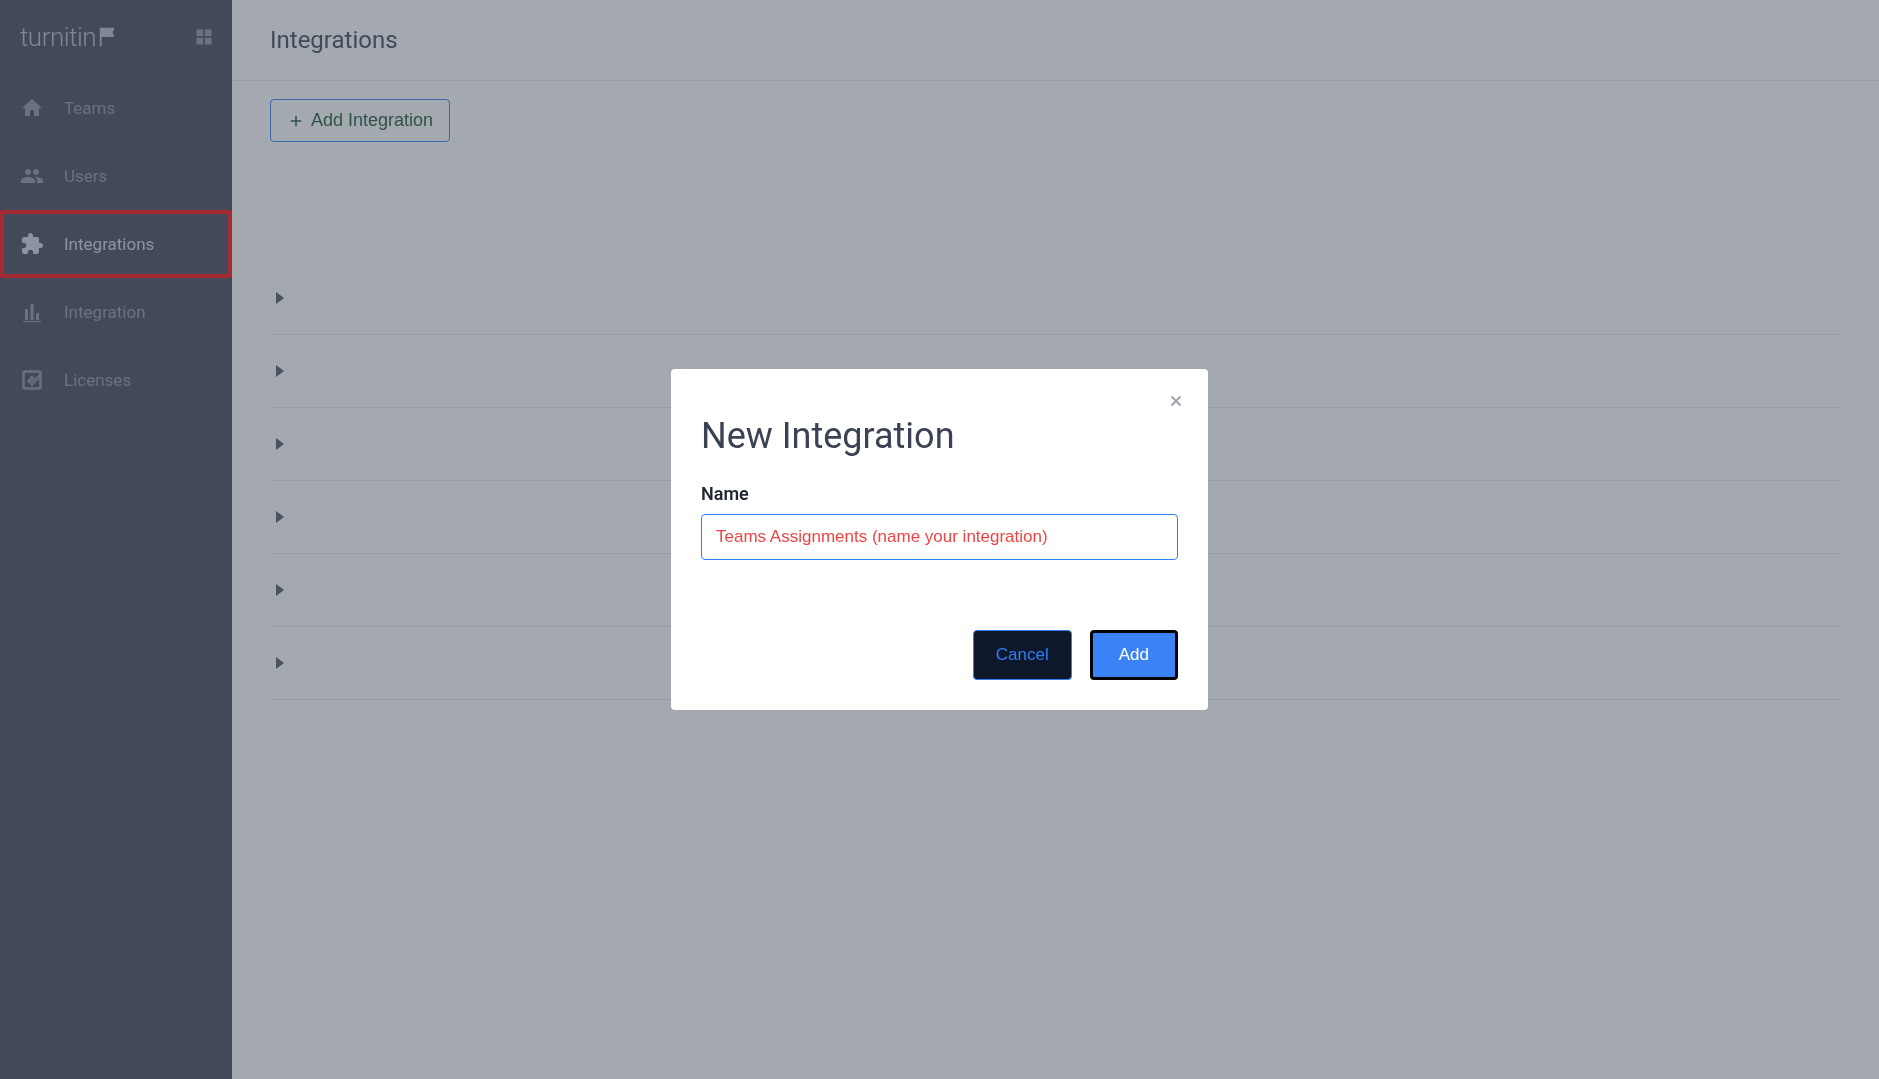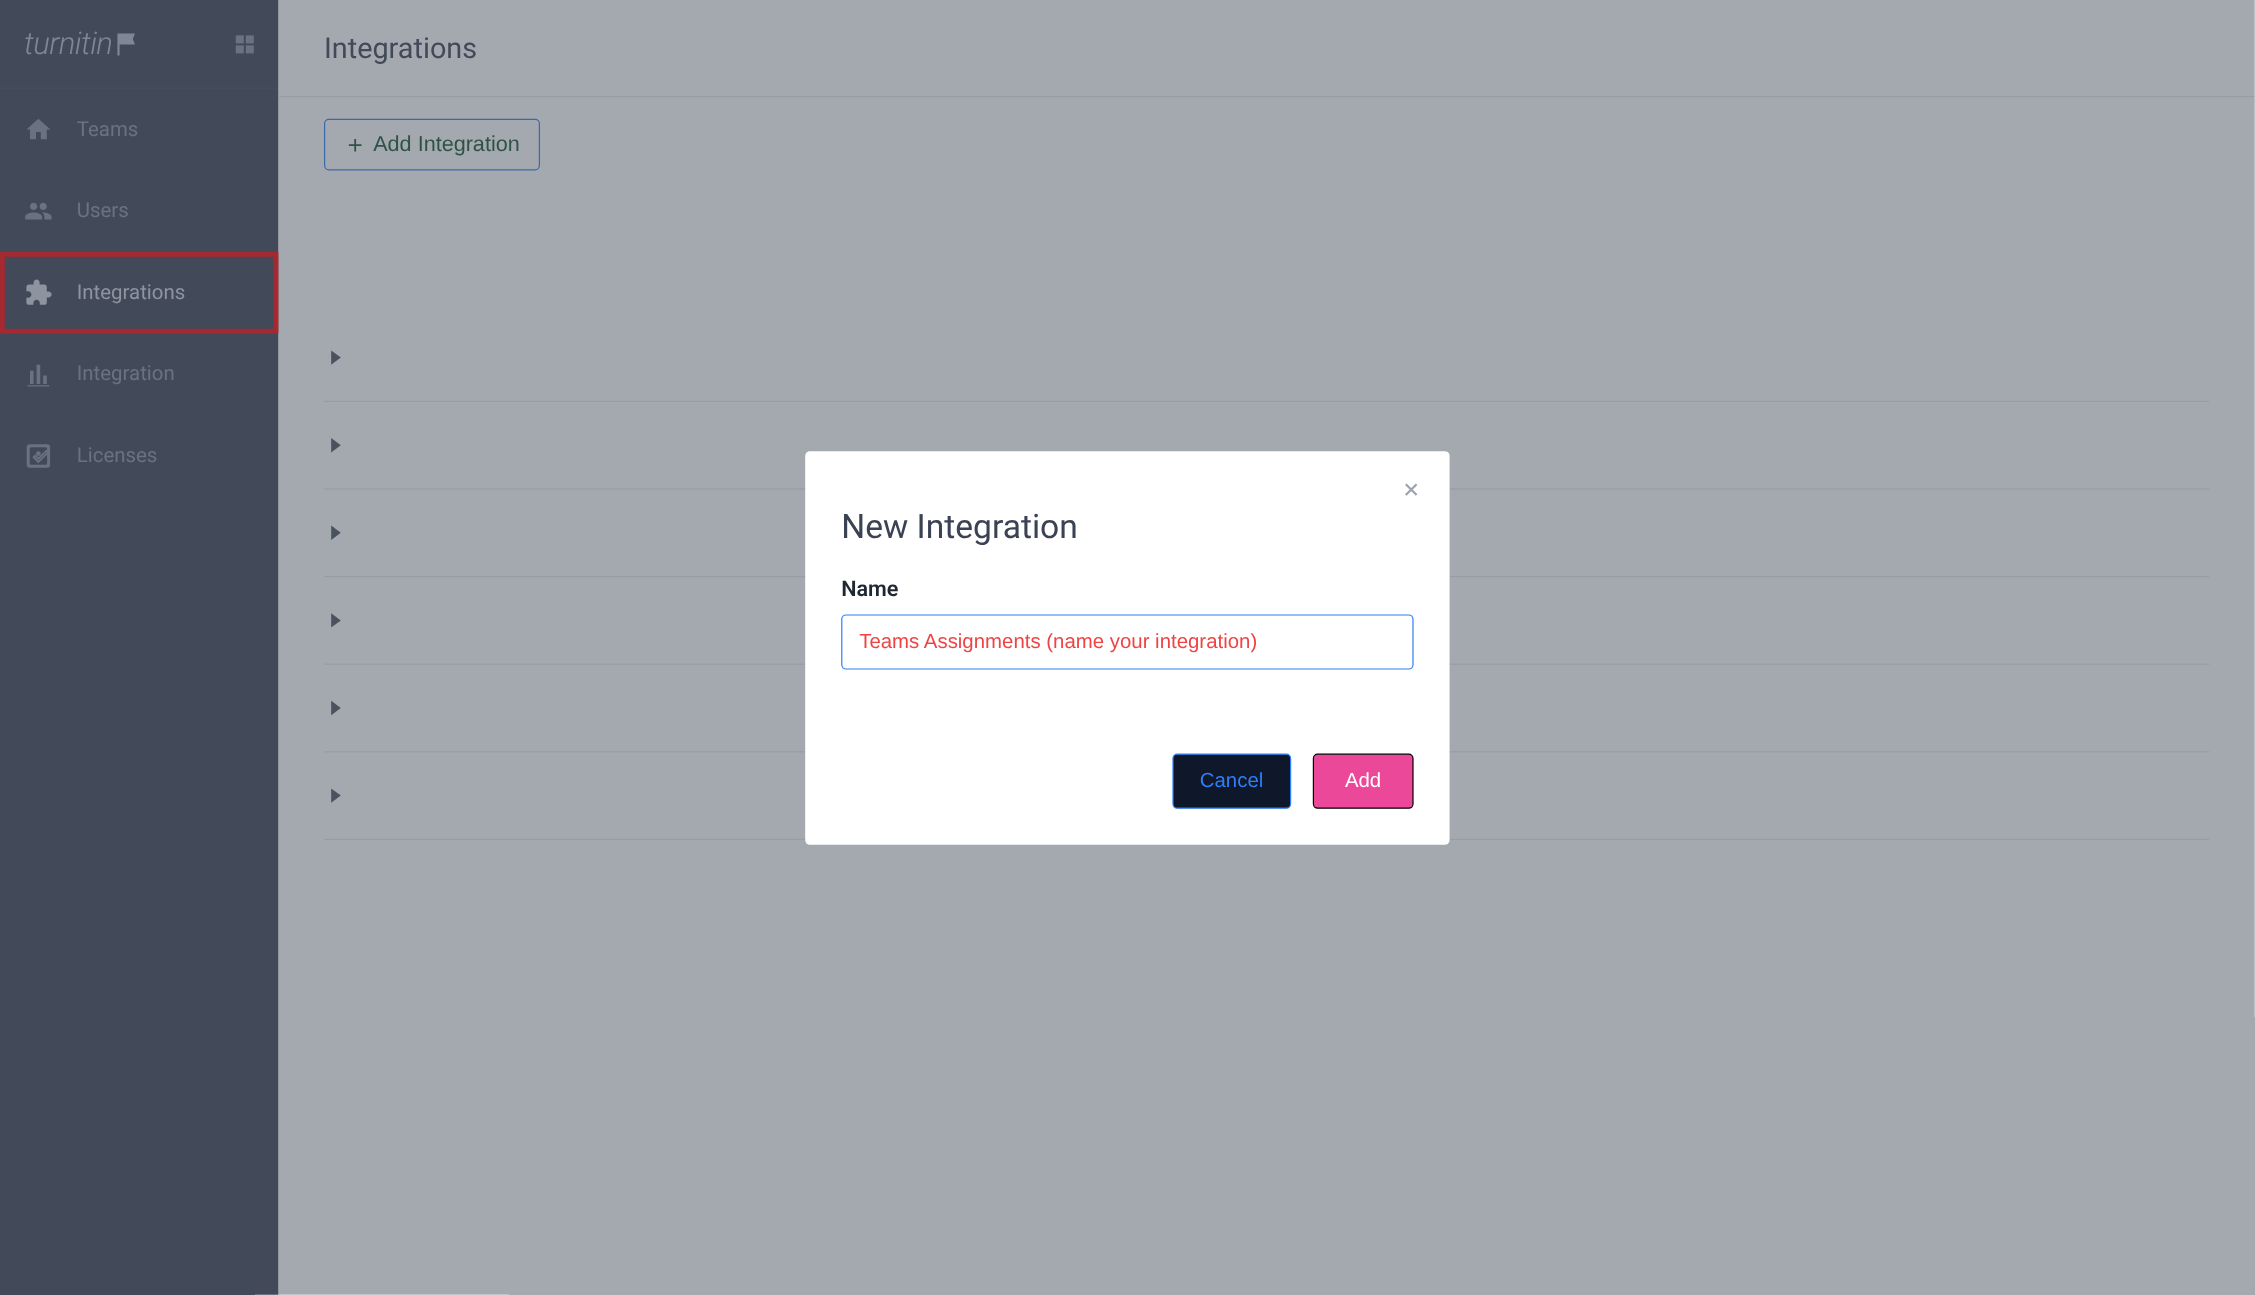--- a/index.html
+++ b/index.html
@@ -27,21 +27,20 @@
       flex-direction: column;
       flex-shrink: 0;
     }
     .sidebar-header {
       height: 74px;
       display: flex;
       align-items: center;
       justify-content: space-between;
       padding: 0 18px 0 20px;
       border-bottom: 1px solid rgba(255,255,255,0.05);
-      font-style: italic;
     }
     .brand-logo {
       color: #b5bccb;
       font-size: 26px;
       font-weight: 300;
       letter-spacing: -0.5px;
       display: flex;
       align-items: center;
       gap: 2px;
     }
@@ -165,21 +164,21 @@
       align-items: center;
       justify-content: center;
     }
     .modal-close svg {
       width: 18px;
       height: 18px;
       stroke: currentColor;
       stroke-width: 2.5;
     }
     .modal-title {
-      font-size: 28px;
+      font-size: 36px;
       font-weight: 400;
       color: #3a4253;
       margin-bottom: 26px;
     }
     .modal-label {
       font-size: 18px;
       font-weight: 600;
       color: #1f2733;
       margin-bottom: 10px;
       display: block;
@@ -203,22 +202,22 @@
       padding: 12px 22px;
       background: #0f172a;
       border: 1px solid #2d7ff9;
       color: #2d7ff9;
       font-size: 17px;
       border-radius: 4px;
       cursor: pointer;
     }
     .btn-add {
       padding: 12px 26px;
-      background: #ec4899;
-      border: 1px solid #000000;
+      background: #3b82f6;
+      border: 3px solid #000000;
       color: #ffffff;
       font-size: 17px;
       border-radius: 4px;
       cursor: pointer;
     }
   </style>
 </head>
 <body>
 
 <div class="app-container">

